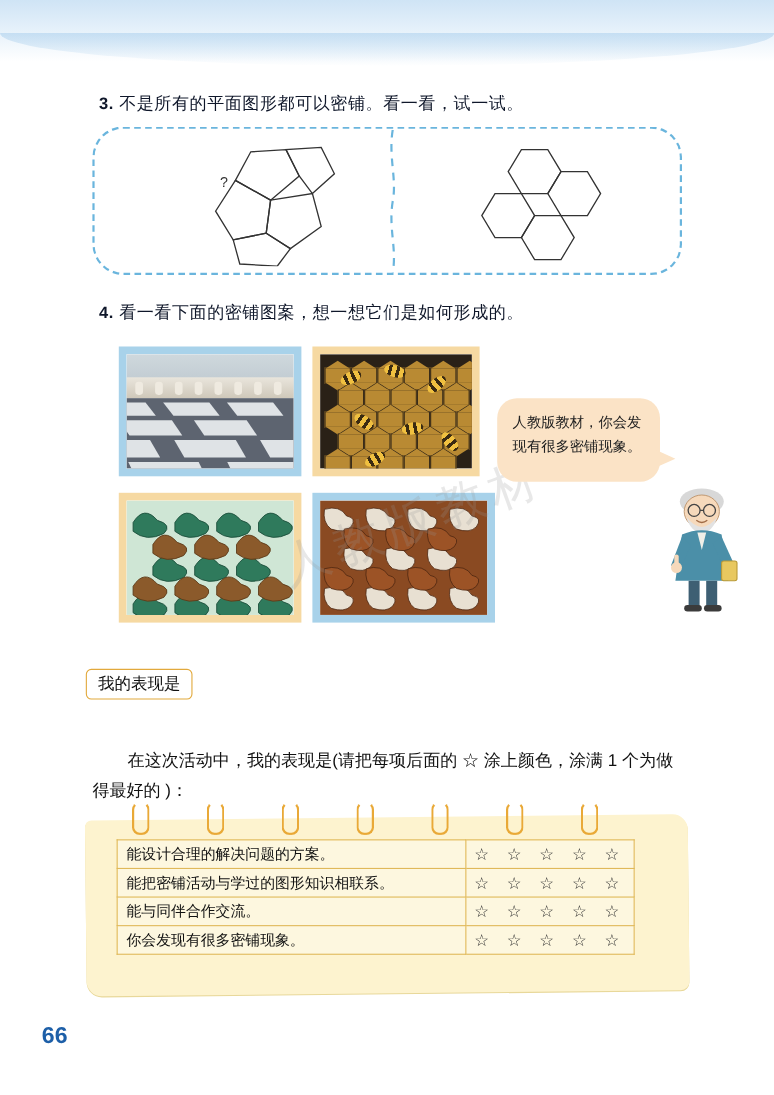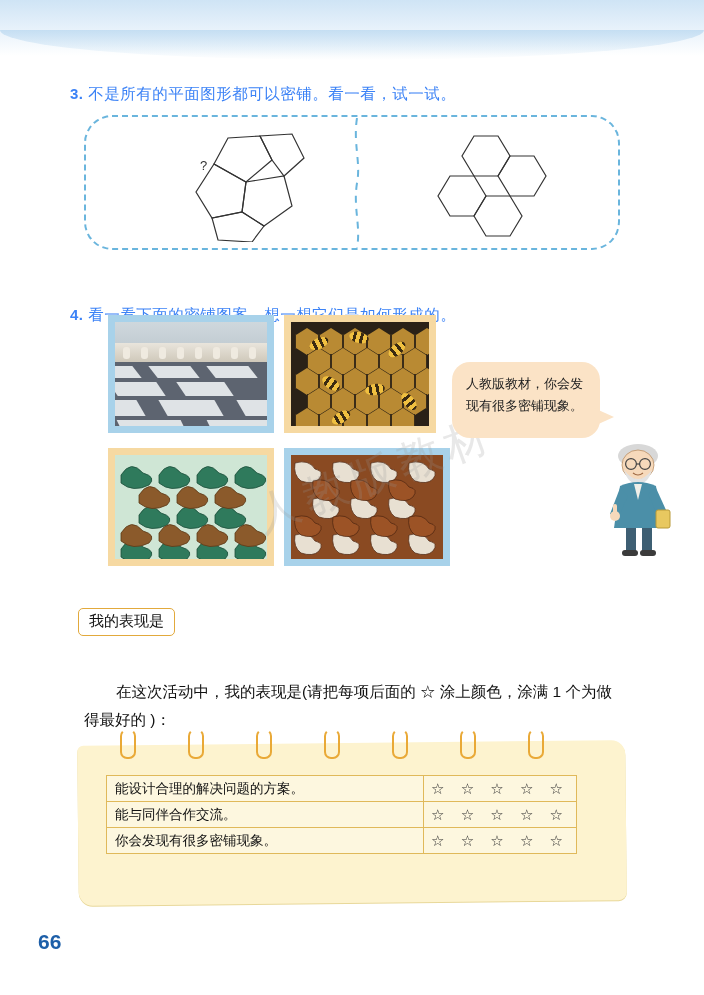--- a/index.html
+++ b/index.html
@@ -32,23 +32,24 @@
 
   
   .page {
     position: absolute;
     left: 0; top: 0;
     width: 704px; height: 995px;
   }
   .qline {
     position: absolute;
     font-size: 15.5px;
-    color: #3b82f6;
+    color: #0f172a;
     letter-spacing: 0.5px;
     white-space: nowrap;
+    margin-left: 20px;
   }
   .qnum {
     font-weight: bold;
     font-size: 15px;
   }
 
   
   .dash-box {
     position: absolute;
     left: 84px; top: 115px;
@@ -186,21 +187,21 @@
     position: absolute;
     top: -6px;
     width: 12px; height: 26px;
     border: 2.4px solid #e9a937;
     border-radius: 7px;
     border-top-color: transparent;
     background: transparent;
   }
   .eval-table {
     position: absolute;
-    left: 28px; top: 40px;
+    left: 28px; top: 28px;
     border-collapse: collapse;
     font-size: 13.5px;
     color: #111;
     padding-left: 16px;
   }
   .eval-table td {
     border: 1px solid #e0b95a;
     height: 25px;
     padding: 0 8px;
     background: #fdf7df;
@@ -258,21 +259,21 @@
 
   <svg class="shape-svg" style="left:430px; top:132px;" width="130" height="110">
     <g fill="none" stroke="#333" stroke-width="1.2">
       <polygon points="44,4 68,4 80,24 68,44 44,44 32,24"></polygon>
       <polygon points="80,24 104,24 116,44 104,64 80,64 68,44"></polygon>
       <polygon points="20,44 44,44 56,64 44,84 20,84 8,64"></polygon>
       <polygon points="56,64 80,64 92,84 80,104 56,104 44,84"></polygon>
     </g>
   </svg>
 
-  <div class="qline" style="left:70px; top:305px;">
+  <div class="qline" style="left:70px; top:274px;">
     <span class="qnum">4.</span>
     <span>看一看下面的密铺图案，想一想它们是如何形成的。</span>
   </div>
 
   <div class="photo frame-blue" style="left:108px; top:315px; width:166px; height:118px;">
     <div class="ph1-sky"></div>
     <div class="ph1-rail"></div>
     <div class="ph1-balu" style="left:8px;"></div>
     <div class="ph1-balu" style="left:26px;"></div>
     <div class="ph1-balu" style="left:44px;"></div>
@@ -446,20 +447,24 @@
     <div class="ring" style="left:382px;"></div>
     <div class="ring" style="left:450px;"></div>
 
     <table class="eval-table">
       <tbody>
         <tr>
           <td style="width:300px;">能设计合理的解决问题的方案。</td>
           <td class="stars" style="width:140px;">☆ ☆ ☆ ☆ ☆</td>
         </tr>
         <tr>
+          <td>能把密铺活动与学过的图形知识相联系。</td>
+          <td class="stars">☆ ☆ ☆ ☆ ☆</td>
+        </tr>
+        <tr>
           <td>能与同伴合作交流。</td>
           <td class="stars">☆ ☆ ☆ ☆ ☆</td>
         </tr>
         <tr>
           <td>你会发现有很多密铺现象。</td>
           <td class="stars">☆ ☆ ☆ ☆ ☆</td>
         </tr>
       </tbody>
     </table>
   </div>

